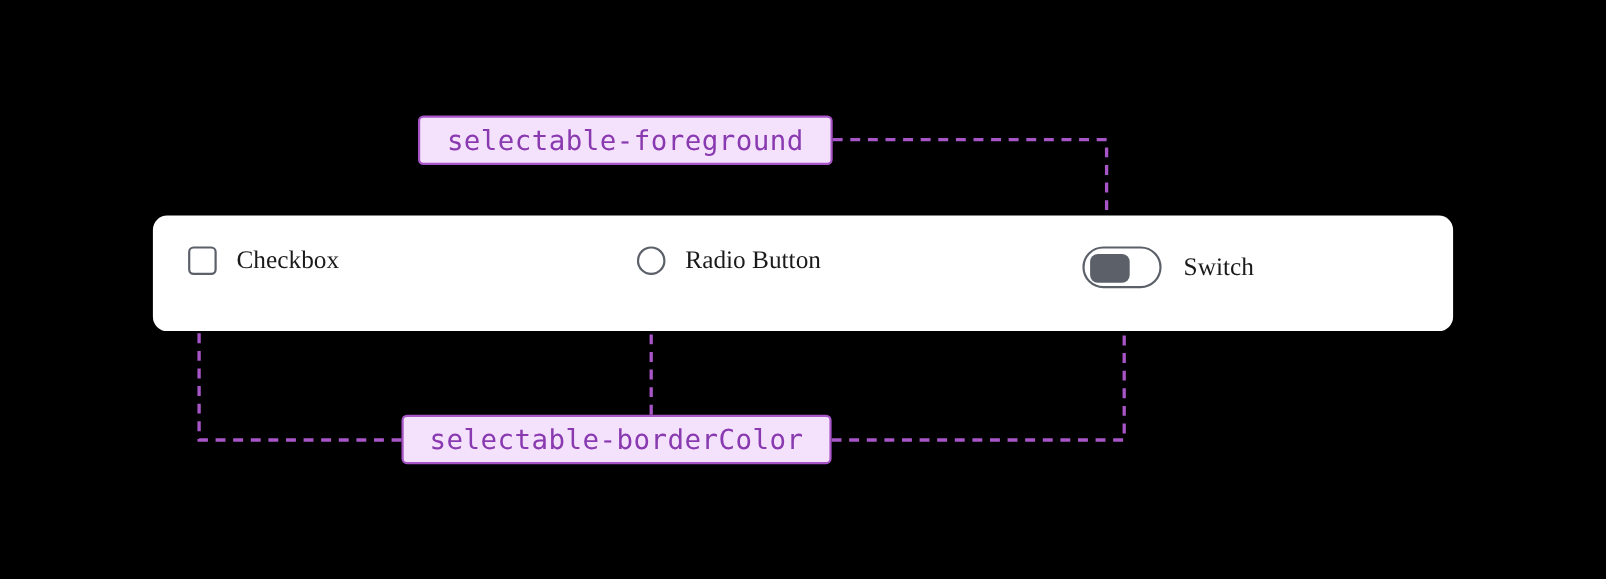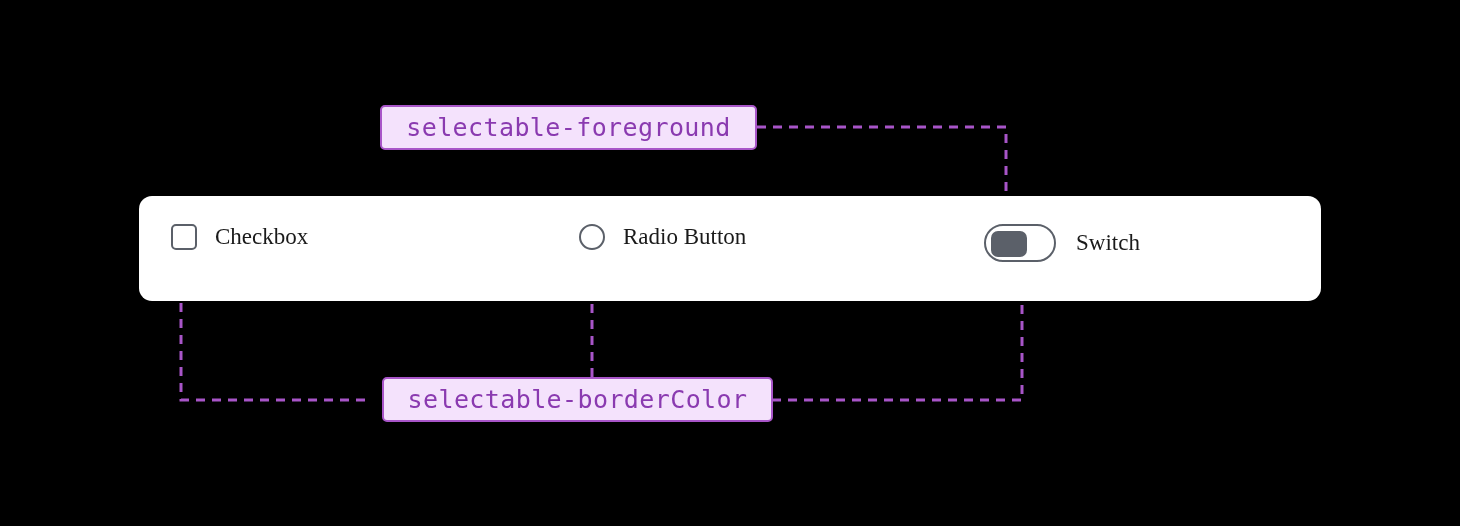--- a/index.html
+++ b/index.html
@@ -42,21 +42,21 @@
     letter-spacing: 0.4px;
     white-space: nowrap;
   }
   #label-foreground {
     left: 380px;
     top: 105px;
     width: 377px;
     height: 45px;
   }
   #label-bordercolor {
-    left: 382px;
+    left: 365px;
     top: 377px;
     width: 391px;
     height: 45px;
   }
 
   
   #card {
     position: absolute;
     left: 139px;
     top: 196px;

